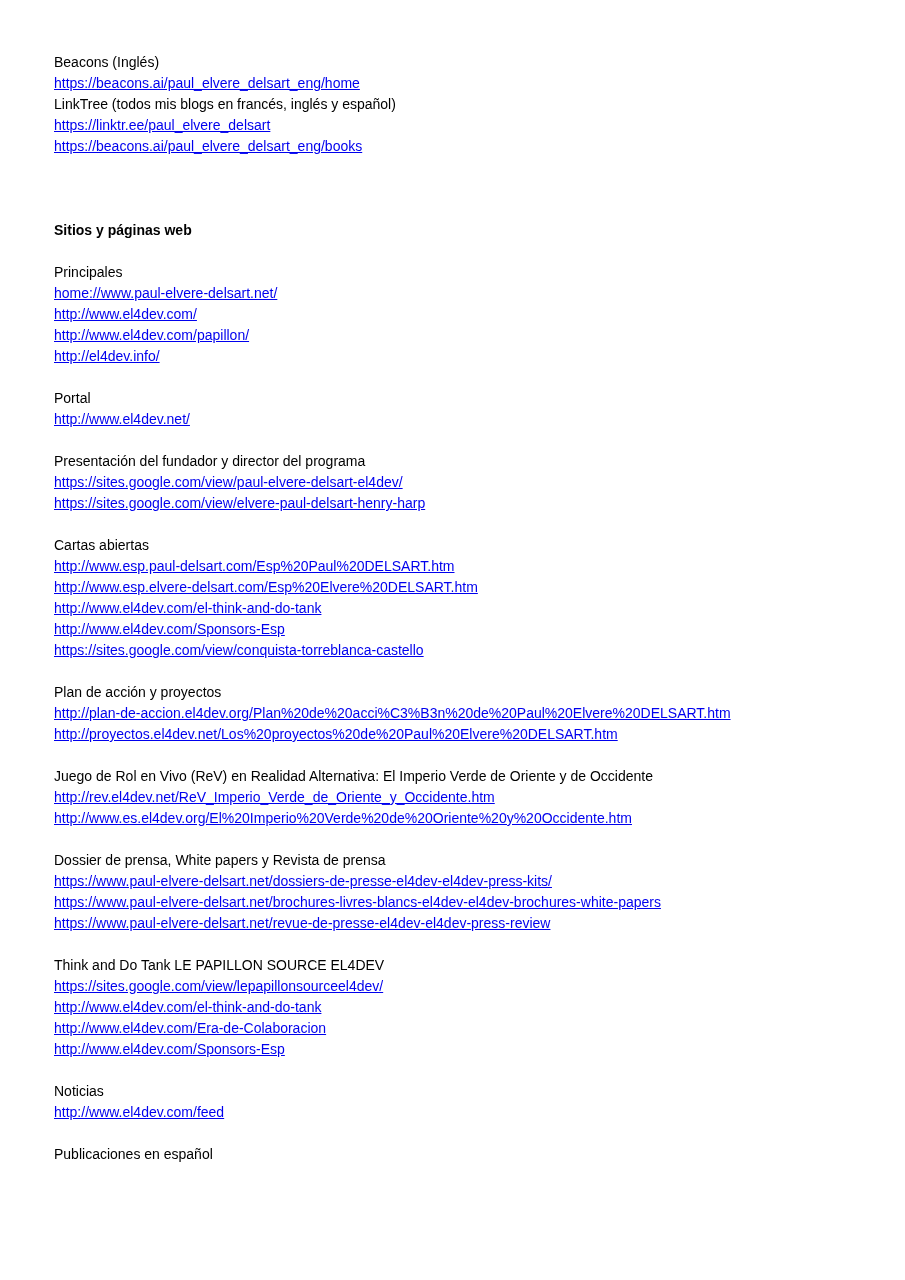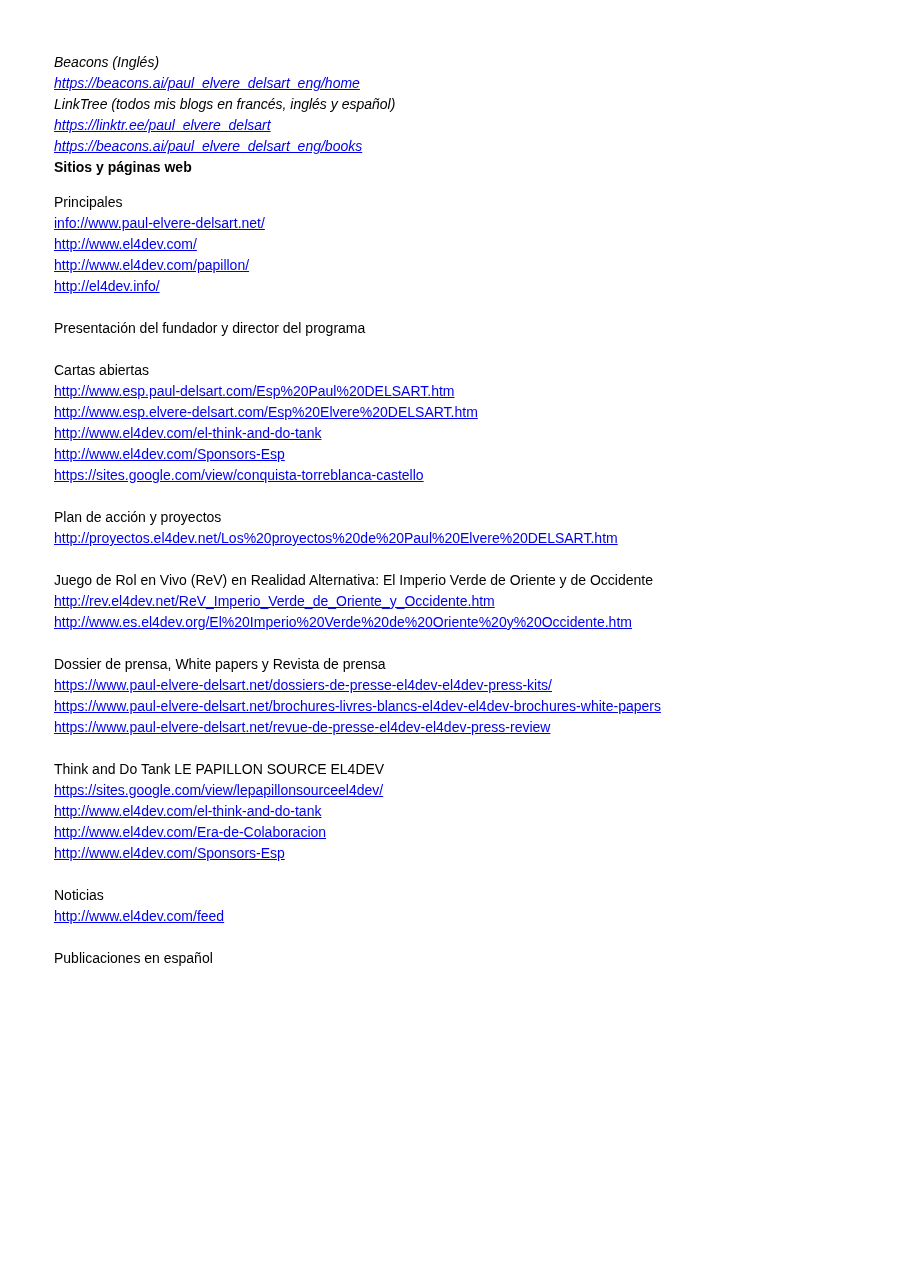--- a/index.html
+++ b/index.html
@@ -16,26 +16,26 @@
     font-size: 14px;
     line-height: 21px;
     color: #000000;
     overflow: hidden;
   }
   .line {
     height: 21px;
     white-space: nowrap;
   }
   .intro {
-    font-style: italic;
+    margin-bottom: 63px; 
   }
   .section-heading {
     font-weight: bold;
     font-size: 14px;
-    margin: 0 0 14px 0; 
+    margin: 0 0 21px 0; 
     line-height: 21px;
   }
   .group {
     margin-bottom: 21px; 
   }
   a.link {
     color: #0000ee;
     text-decoration: underline;
     cursor: pointer;
   }
@@ -49,38 +49,45 @@
     <div class="line">LinkTree (todos mis blogs en francés, inglés y español)</div>
     <div class="line"><a class="link">https://linktr.ee/paul_elvere_delsart</a></div>
     <div class="line"><a class="link">https://beacons.ai/paul_elvere_delsart_eng/books</a></div>
   </div>
 
 <div class="section-heading">Sitios y páginas web</div>
 
 <div>
     <div class="group">
       <div class="line">Principales</div>
-      <div class="line"><a class="link">info://www.paul-elvere-delsart.net/</a></div>
+      <div class="line"><a class="link">home://www.paul-elvere-delsart.net/</a></div>
       <div class="line"><a class="link">http://www.el4dev.com/</a></div>
       <div class="line"><a class="link">http://www.el4dev.com/papillon/</a></div>
       <div class="line"><a class="link">http://el4dev.info/</a></div>
     </div>
     <div class="group">
+      <div class="line">Portal</div>
+      <div class="line"><a class="link">http://www.el4dev.net/</a></div>
+    </div>
+    <div class="group">
       <div class="line">Presentación del fundador y director del programa</div>
+      <div class="line"><a class="link">https://sites.google.com/view/paul-elvere-delsart-el4dev/</a></div>
+      <div class="line"><a class="link">https://sites.google.com/view/elvere-paul-delsart-henry-harp</a></div>
     </div>
     <div class="group">
       <div class="line">Cartas abiertas</div>
       <div class="line"><a class="link">http://www.esp.paul-delsart.com/Esp%20Paul%20DELSART.htm</a></div>
       <div class="line"><a class="link">http://www.esp.elvere-delsart.com/Esp%20Elvere%20DELSART.htm</a></div>
       <div class="line"><a class="link">http://www.el4dev.com/el-think-and-do-tank</a></div>
       <div class="line"><a class="link">http://www.el4dev.com/Sponsors-Esp</a></div>
       <div class="line"><a class="link">https://sites.google.com/view/conquista-torreblanca-castello</a></div>
     </div>
     <div class="group">
       <div class="line">Plan de acción y proyectos</div>
+      <div class="line"><a class="link">http://plan-de-accion.el4dev.org/Plan%20de%20acci%C3%B3n%20de%20Paul%20Elvere%20DELSART.htm</a></div>
       <div class="line"><a class="link">http://proyectos.el4dev.net/Los%20proyectos%20de%20Paul%20Elvere%20DELSART.htm</a></div>
     </div>
     <div class="group">
       <div class="line">Juego de Rol en Vivo (ReV) en Realidad Alternativa: El Imperio Verde de Oriente y de Occidente</div>
       <div class="line"><a class="link">http://rev.el4dev.net/ReV_Imperio_Verde_de_Oriente_y_Occidente.htm</a></div>
       <div class="line"><a class="link">http://www.es.el4dev.org/El%20Imperio%20Verde%20de%20Oriente%20y%20Occidente.htm</a></div>
     </div>
     <div class="group">
       <div class="line">Dossier de prensa, White papers y Revista de prensa</div>
       <div class="line"><a class="link">https://www.paul-elvere-delsart.net/dossiers-de-presse-el4dev-el4dev-press-kits/</a></div>

